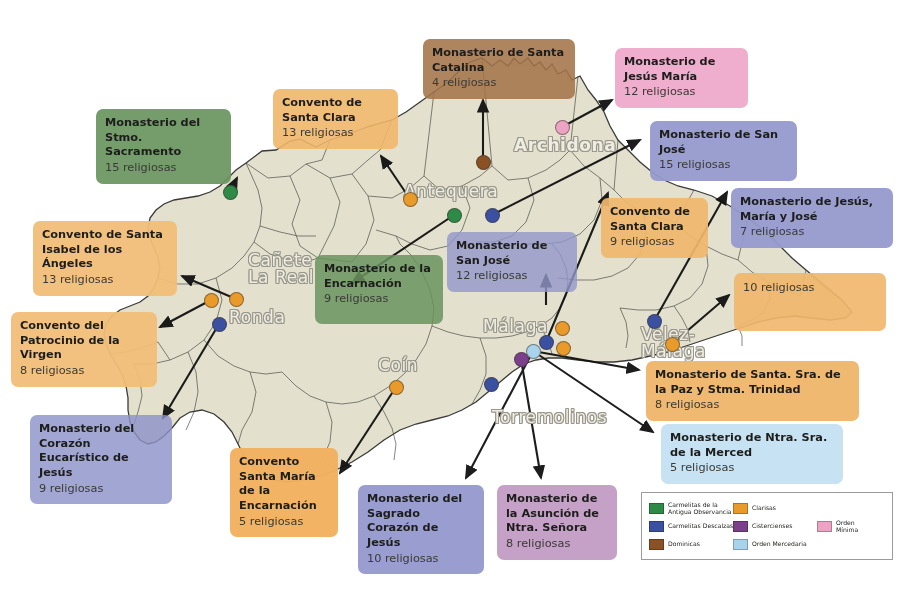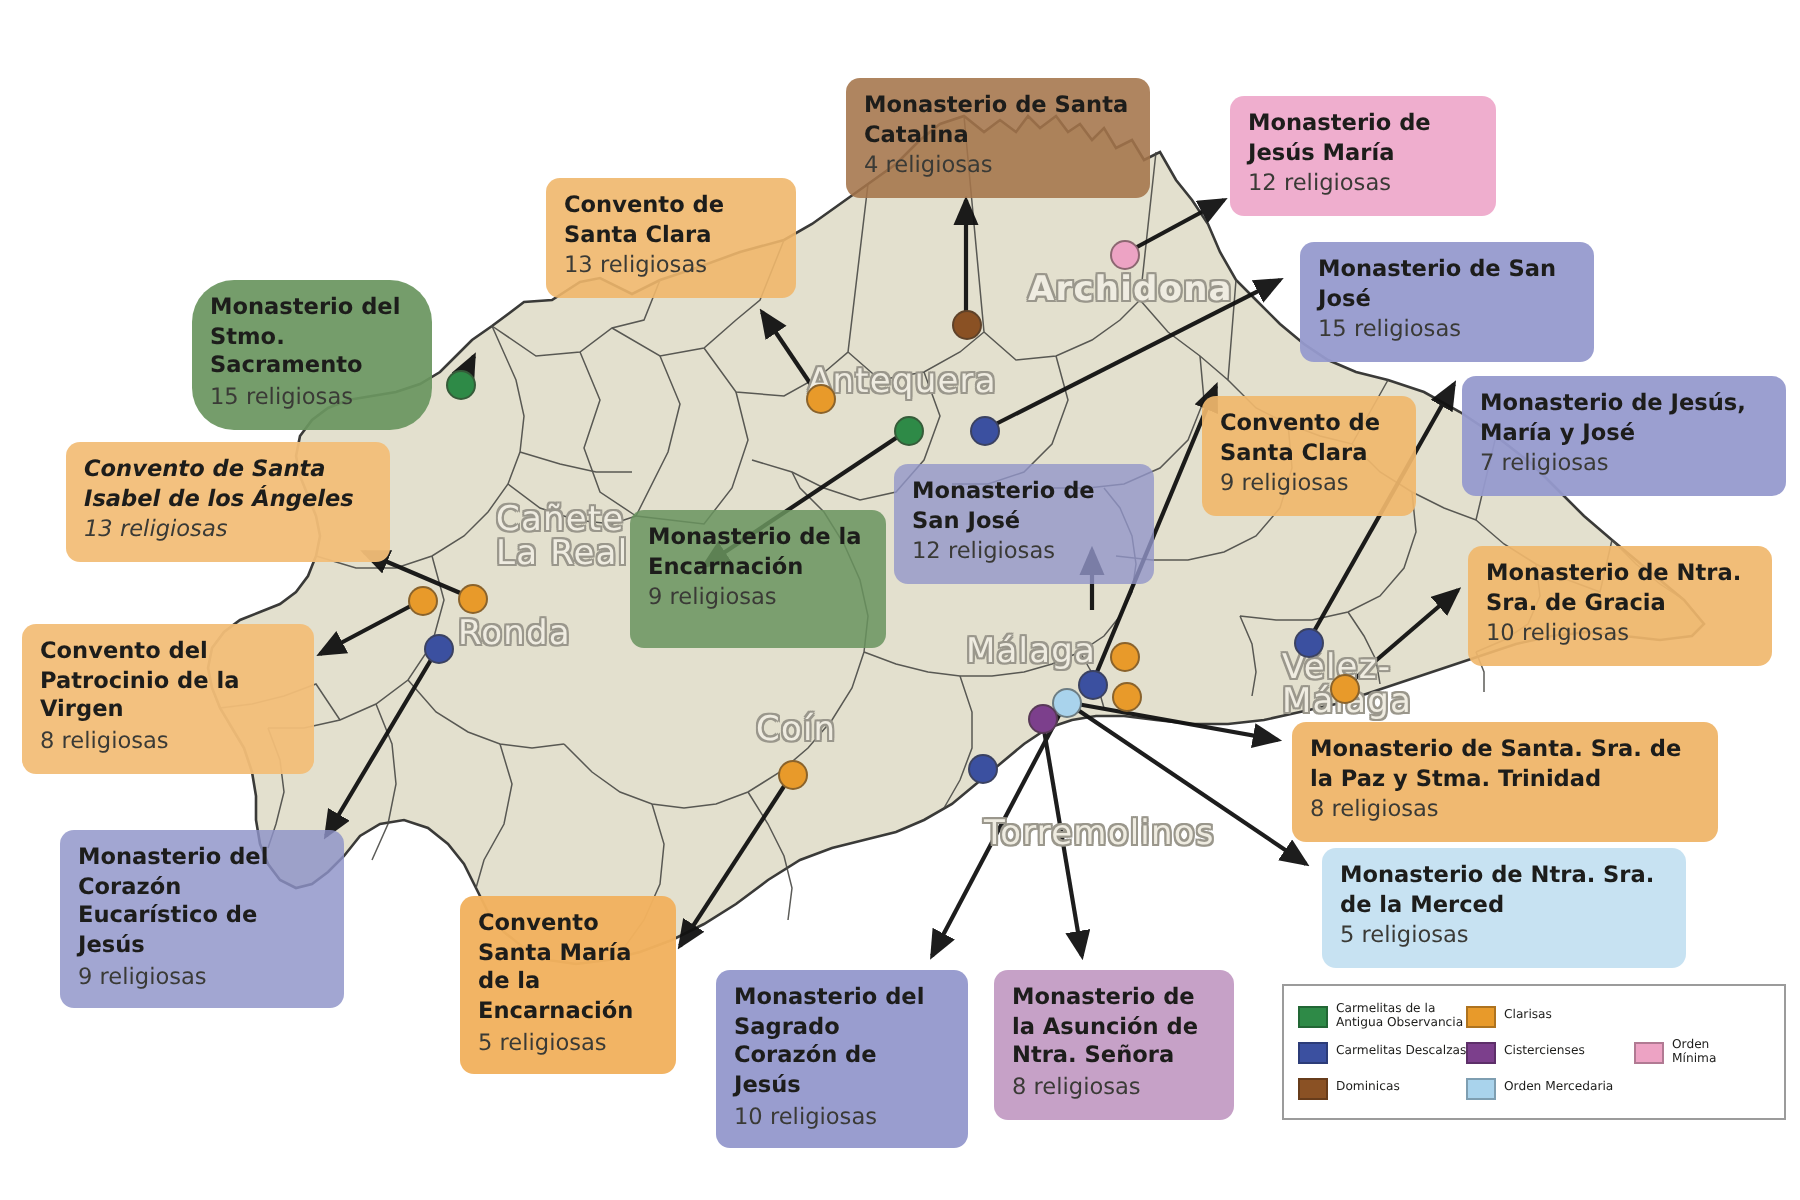--- a/index.html
+++ b/index.html
@@ -231,34 +231,34 @@
       <div class="dot" style="left: 555.5px; top: 340.5px; background: rgb(232, 154, 42);"></div>
       <div class="dot" style="left: 538.5px; top: 334.5px; background: rgb(59, 80, 160);"></div>
       <div class="dot" style="left: 525.5px; top: 343.5px; background: rgb(169, 211, 236);"></div>
       <div class="dot" style="left: 513.5px; top: 351.5px; background: rgb(124, 63, 140);"></div>
       <div class="dot" style="left: 483.5px; top: 376.5px; background: rgb(59, 80, 160);"></div>
       <div class="dot" style="left: 646.5px; top: 313.5px; background: rgb(59, 80, 160);"></div>
       <div class="dot" style="left: 664.5px; top: 336.5px; background: rgb(232, 154, 42);"></div>
     </div>
 
   <div id="callout-layer">
-      <div class="callout" style="left: 96px; top: 140px; width: 120px; min-height: 58px; background: rgba(106, 150, 96, 0.93); border-radius: 21px;"><span>Monasterio del Stmo. Sacramento</span><span class="cnt">15 religiosas</span></div>
-      <div class="callout" style="left: 33px; top: 221px; width: 162px; min-height: 58px; background: rgba(242, 190, 120, 0.95); font-style: italic;"><span>Convento de Santa Isabel de los Ángeles</span><span class="cnt">13 religiosas</span></div>
+      <div class="callout" style="left: 96px; top: 109px; width: 135px; min-height: 58px; background: rgba(106, 150, 96, 0.93);"><span>Monasterio del Stmo. Sacramento</span><span class="cnt">15 religiosas</span></div>
+      <div class="callout" style="left: 33px; top: 221px; width: 144px; min-height: 58px; background: rgba(242, 190, 120, 0.95);"><span>Convento de Santa Isabel de los Ángeles</span><span class="cnt">13 religiosas</span></div>
       <div class="callout" style="left: 11px; top: 312px; width: 146px; min-height: 58px; background: rgba(242, 190, 120, 0.95);"><span>Convento del Patrocinio de la Virgen</span><span class="cnt">8 religiosas</span></div>
       <div class="callout op" style="left: 30px; top: 415px; width: 142px; min-height: 72px; background: rgba(141, 146, 200, 0.82);"><span>Monasterio del Corazón Eucarístico de Jesús</span><span class="cnt">9 religiosas</span></div>
       <div class="callout" style="left: 230px; top: 448px; width: 108px; min-height: 76px; background: rgba(242, 178, 95, 0.97);"><span>Convento Santa María de la Encarnación</span><span class="cnt">5 religiosas</span></div>
       <div class="callout op" style="left: 273px; top: 89px; width: 125px; min-height: 58px; background: rgba(240, 183, 108, 0.9);"><span>Convento de Santa Clara</span><span class="cnt">13 religiosas</span></div>
       <div class="callout op" style="left: 423px; top: 39px; width: 152px; min-height: 58px; background: rgba(164, 116, 74, 0.88);"><span>Monasterio de Santa Catalina</span><span class="cnt">4 religiosas</span></div>
       <div class="callout" style="left: 615px; top: 48px; width: 133px; min-height: 58px; background: rgba(238, 170, 203, 0.95);"><span>Monasterio de Jesús María</span><span class="cnt">12 religiosas</span></div>
       <div class="callout" style="left: 650px; top: 121px; width: 147px; min-height: 42px; background: rgba(150, 154, 205, 0.95);"><span>Monasterio de San José</span><span class="cnt">15 religiosas</span></div>
       <div class="callout" style="left: 731px; top: 188px; width: 162px; min-height: 58px; background: rgba(150, 154, 205, 0.95);"><span>Monasterio de Jesús, María y José</span><span class="cnt">7 religiosas</span></div>
       <div class="callout op" style="left: 447px; top: 232px; width: 130px; min-height: 55px; background: rgba(146, 150, 201, 0.8);"><span>Monasterio de San José</span><span class="cnt">12 religiosas</span></div>
       <div class="callout op" style="left: 315px; top: 255px; width: 128px; min-height: 69px; background: rgba(104, 147, 94, 0.85);"><span>Monasterio de la Encarnación</span><span class="cnt">9 religiosas</span></div>
       <div class="callout op" style="left: 601px; top: 198px; width: 107px; min-height: 58px; background: rgba(240, 183, 108, 0.92);"><span>Convento de Santa Clara</span><span class="cnt">9 religiosas</span></div>
-      <div class="callout op" style="left: 734px; top: 273px; width: 152px; min-height: 58px; background: rgba(240, 183, 108, 0.92);"><span>Monasterio de Ntra. Sra. de Gracia</span><span class="cnt">10 religiosas</span></div>
+      <div class="callout op" style="left: 734px; top: 273px; width: 152px; min-height: 58px; background: rgba(240, 183, 108, 0.92);"><span class="cnt">10 religiosas</span></div>
       <div class="callout" style="left: 646px; top: 361px; width: 213px; min-height: 54px; background: rgba(240, 183, 108, 0.97);"><span>Monasterio de Santa. Sra. de la Paz y Stma. Trinidad</span><span class="cnt">8 religiosas</span></div>
       <div class="callout" style="left: 661px; top: 424px; width: 182px; min-height: 54px; background: rgba(197, 225, 242, 0.97);"><span>Monasterio de Ntra. Sra. de la Merced</span><span class="cnt">5 religiosas</span></div>
       <div class="callout" style="left: 358px; top: 485px; width: 126px; min-height: 72px; background: rgba(150, 154, 205, 0.97);"><span>Monasterio del Sagrado Corazón de Jesús</span><span class="cnt">10 religiosas</span></div>
       <div class="callout" style="left: 497px; top: 485px; width: 120px; min-height: 72px; background: rgba(196, 158, 197, 0.97);"><span>Monasterio de la Asunción de Ntra. Señora</span><span class="cnt">8 religiosas</span></div>
     </div>
 
   <div id="legend">
     <div class="lgrid" id="legend-grid">
         <div class="litem" style="grid-area: 1 / 1;">
           <span class="lsw" style="background: rgb(46, 138, 71);"></span>

